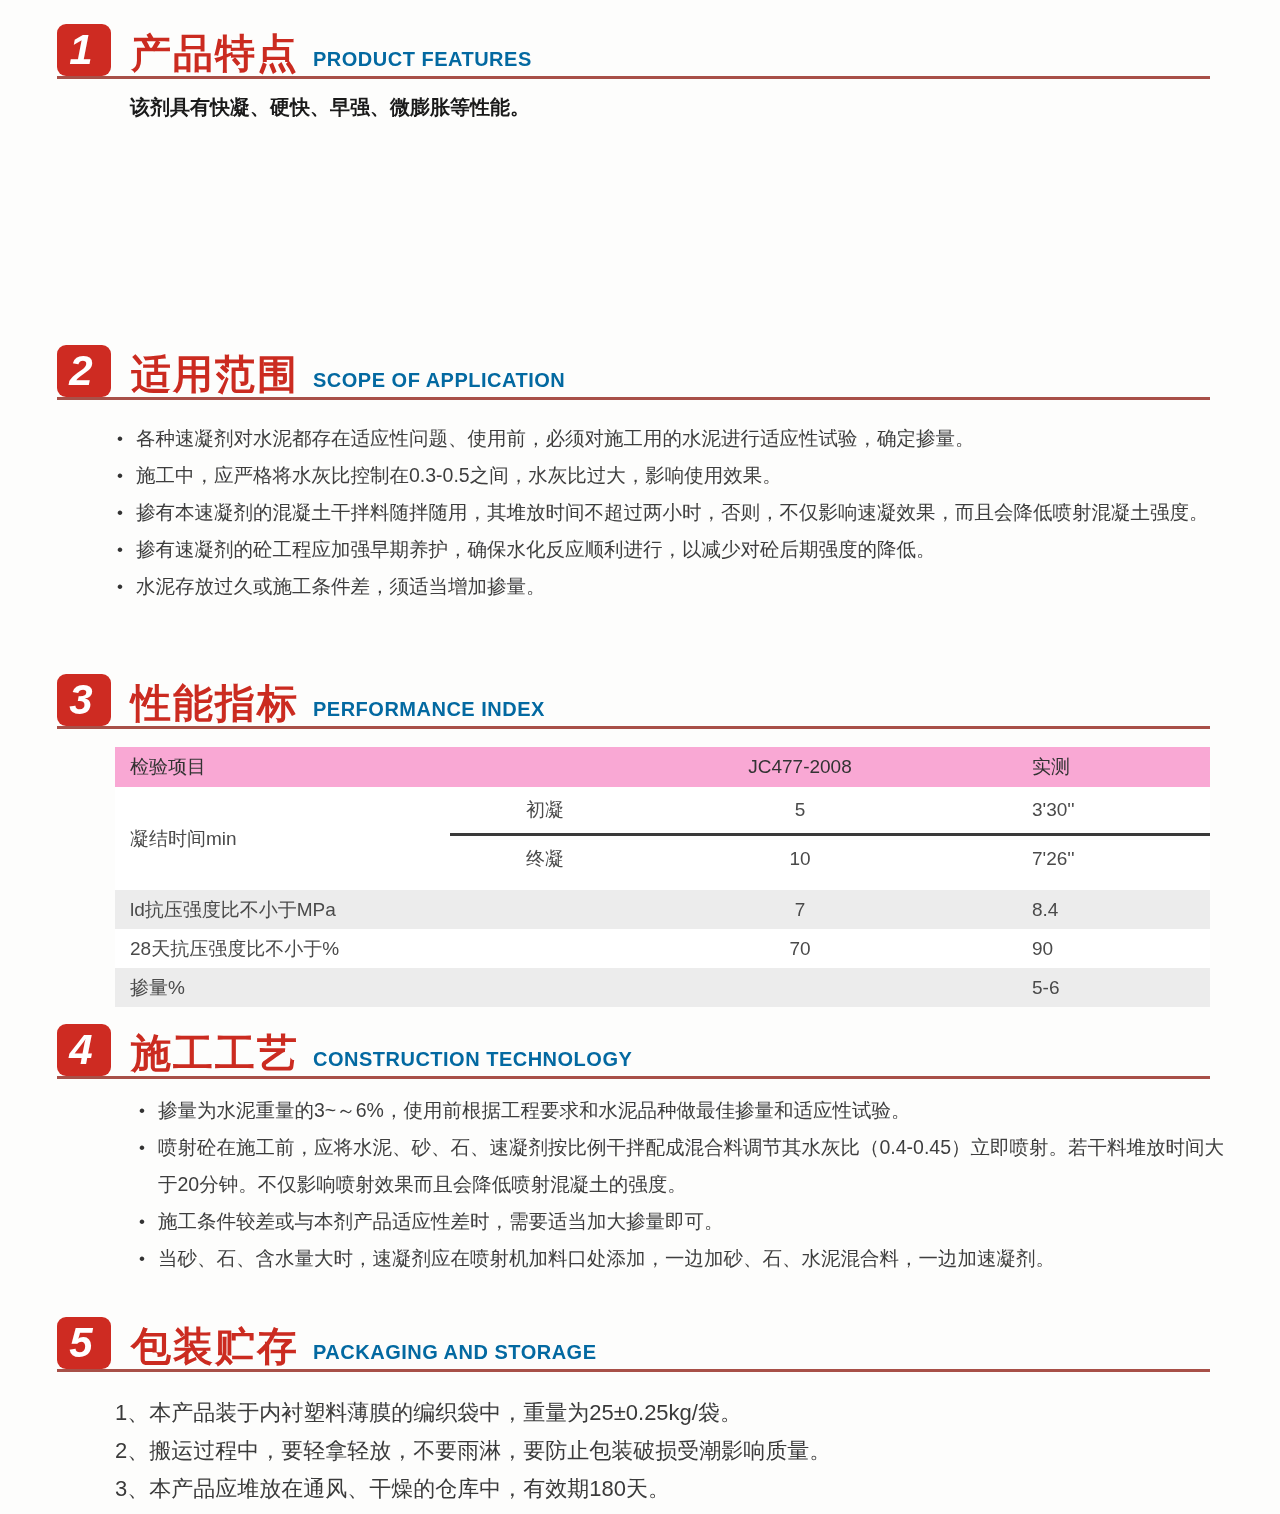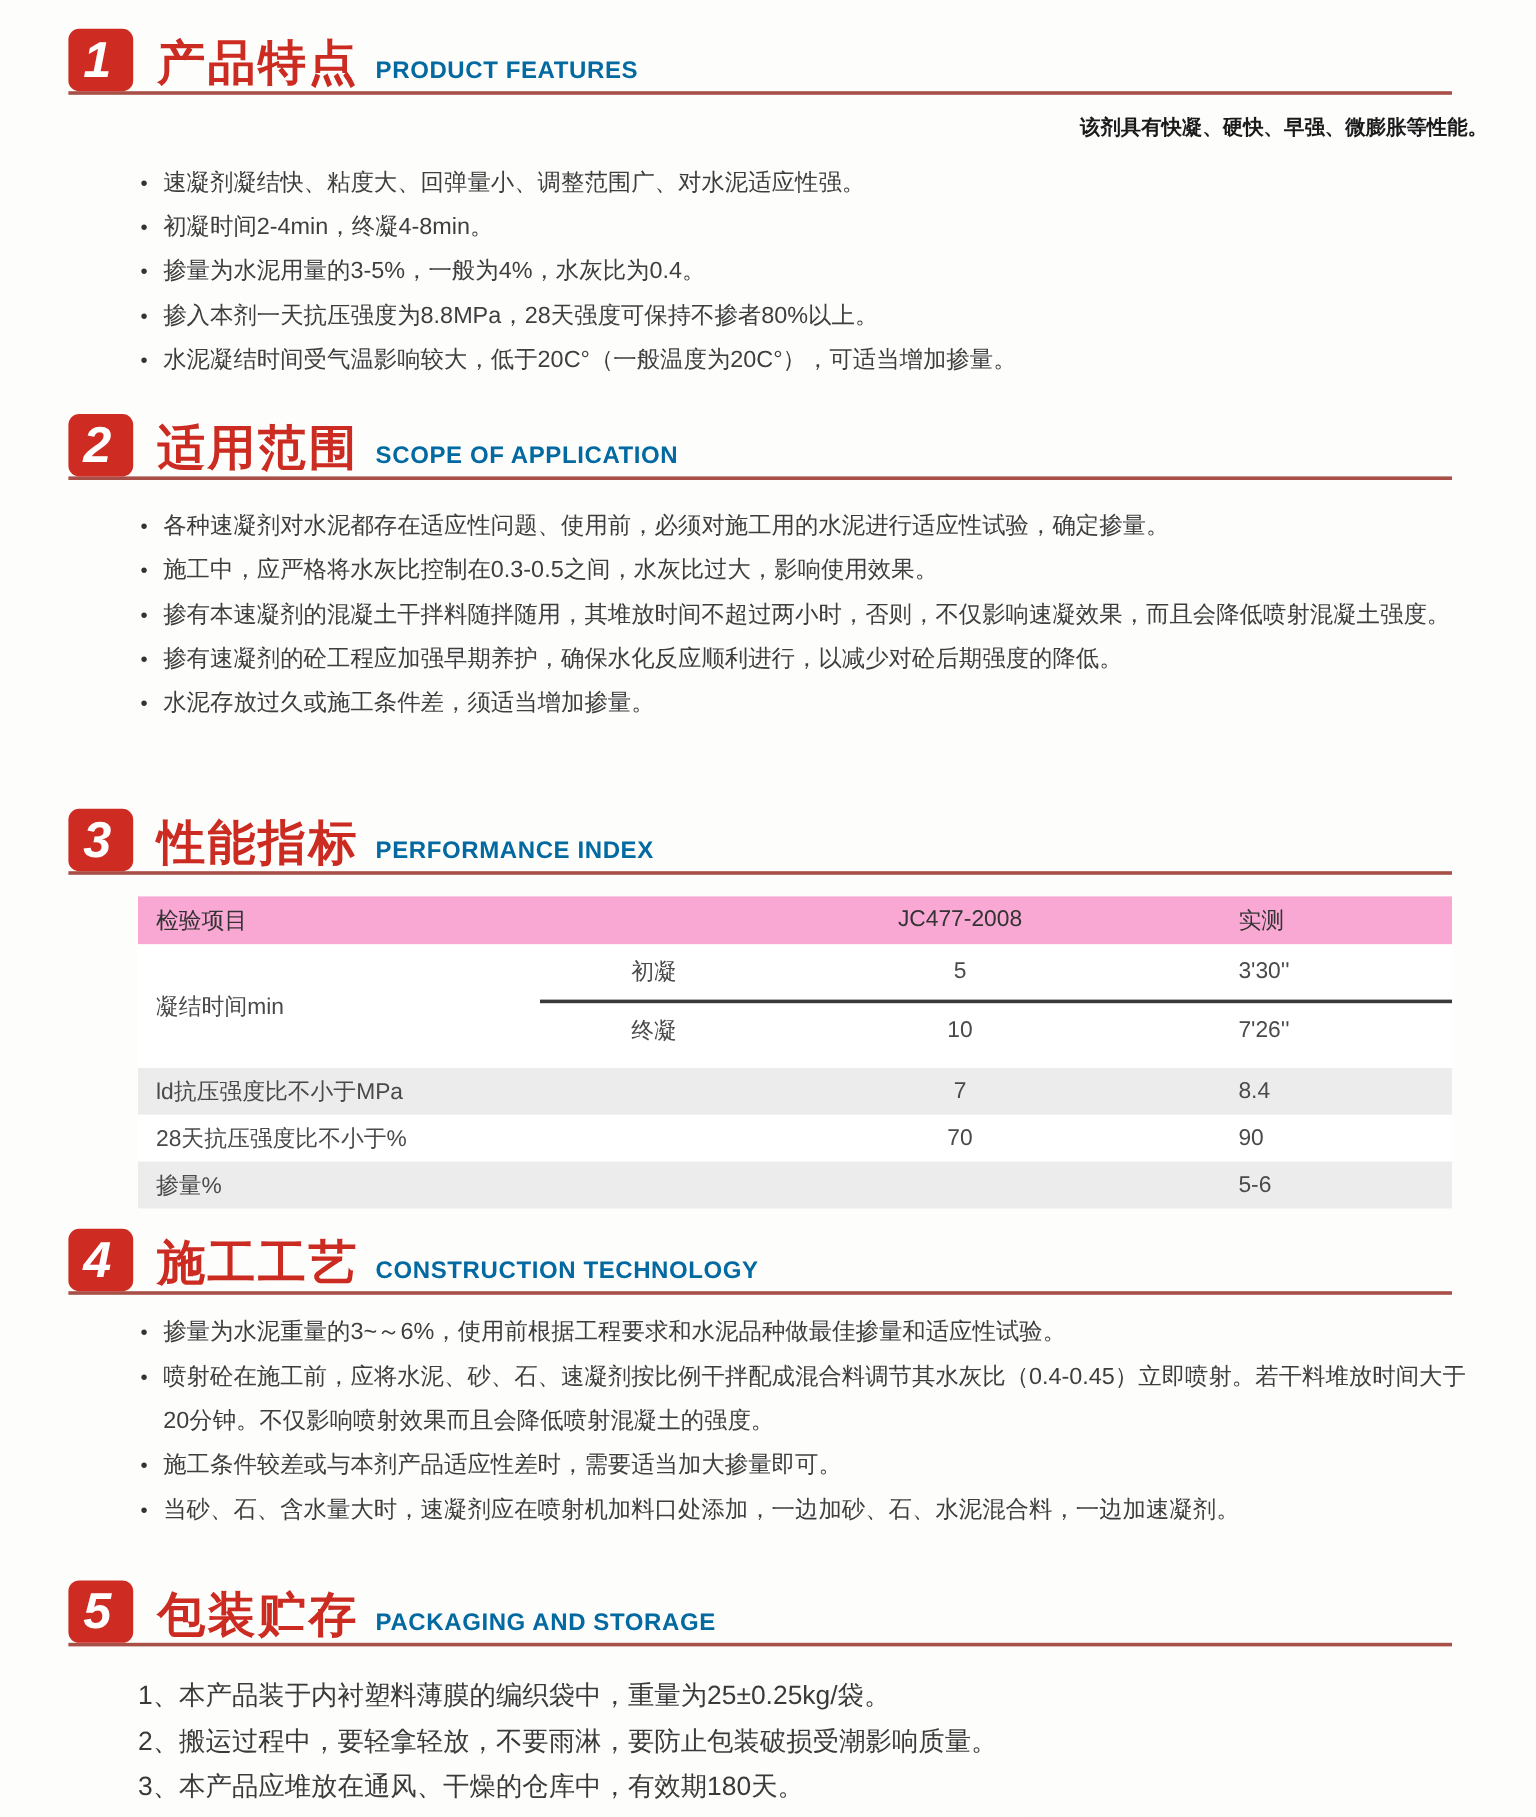--- a/index.html
+++ b/index.html
@@ -55,25 +55,24 @@
   .sec-subtitle {
     font-size: 20px;
     font-weight: bold;
     color: #0369a1;
     margin-left: 14px;
     margin-bottom: 5px;
     letter-spacing: 0.5px;
   }
   .intro {
     margin: 14px 40px 0 130px;
-    font-size: 17px;
+    font-size: 20px;
     font-weight: bold;
     color: #1a1a1a;
     line-height: 28px;
-    text-align: right;
   }
   ul.bullets {
     list-style: none;
     margin-top: 13px;
   }
   ul.bullets li {
     position: relative;
     margin-left: 115px;
     margin-right: 42px;
     padding-left: 21px;
@@ -124,27 +123,20 @@
 
 <div id="page">
 
   <div class="section" id="sec1">
     <div class="sec-header">
       <div class="badge">1</div>
       <div class="sec-title">产品特点</div>
       <div class="sec-subtitle">PRODUCT FEATURES</div>
     </div>
     <div class="intro">该剂具有快凝、硬快、早强、微膨胀等性能。</div>
-    <ul class="bullets">
-      <li>速凝剂凝结快、粘度大、回弹量小、调整范围广、对水泥适应性强。</li>
-      <li>初凝时间2-4min，终凝4-8min。</li>
-      <li>掺量为水泥用量的3-5%，一般为4%，水灰比为0.4。</li>
-      <li>掺入本剂一天抗压强度为8.8MPa，28天强度可保持不掺者80%以上。</li>
-      <li>水泥凝结时间受气温影响较大，低于20C°（一般温度为20C°），可适当增加掺量。</li>
-    </ul>
   </div>
 
   <div class="section" id="sec2">
     <div class="sec-header">
       <div class="badge">2</div>
       <div class="sec-title">适用范围</div>
       <div class="sec-subtitle">SCOPE OF APPLICATION</div>
     </div>
     <ul class="bullets" style="margin-top:20px;">
       <li>各种速凝剂对水泥都存在适应性问题、使用前，必须对施工用的水泥进行适应性试验，确定掺量。</li>
@@ -209,21 +201,21 @@
       </div>
     </div>
   </div>
 
   <div class="section" id="sec4">
     <div class="sec-header">
       <div class="badge">4</div>
       <div class="sec-title">施工工艺</div>
       <div class="sec-subtitle">CONSTRUCTION TECHNOLOGY</div>
     </div>
-    <ul class="bullets" style="">
+    <ul class="bullets" style="padding-left:22px;">
       <li>掺量为水泥重量的3~～6%，使用前根据工程要求和水泥品种做最佳掺量和适应性试验。</li>
       <li>喷射砼在施工前，应将水泥、砂、石、速凝剂按比例干拌配成混合料调节其水灰比（0.4-0.45）立即喷射。若干料堆放时间大于20分钟。不仅影响喷射效果而且会降低喷射混凝土的强度。</li>
       <li>施工条件较差或与本剂产品适应性差时，需要适当加大掺量即可。</li>
       <li>当砂、石、含水量大时，速凝剂应在喷射机加料口处添加，一边加砂、石、水泥混合料，一边加速凝剂。</li>
     </ul>
   </div>
 
   <div class="section" id="sec5">
     <div class="sec-header">
       <div class="badge">5</div>

